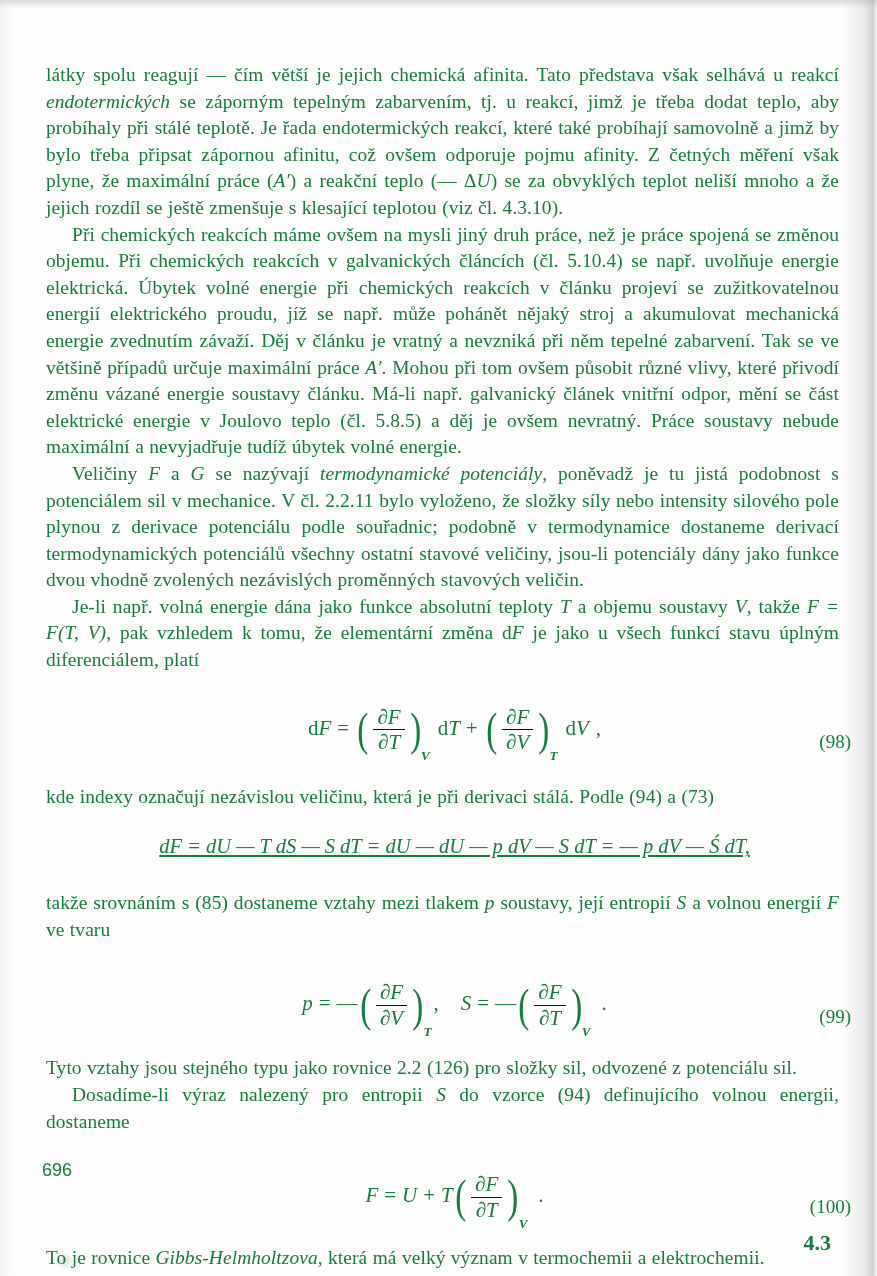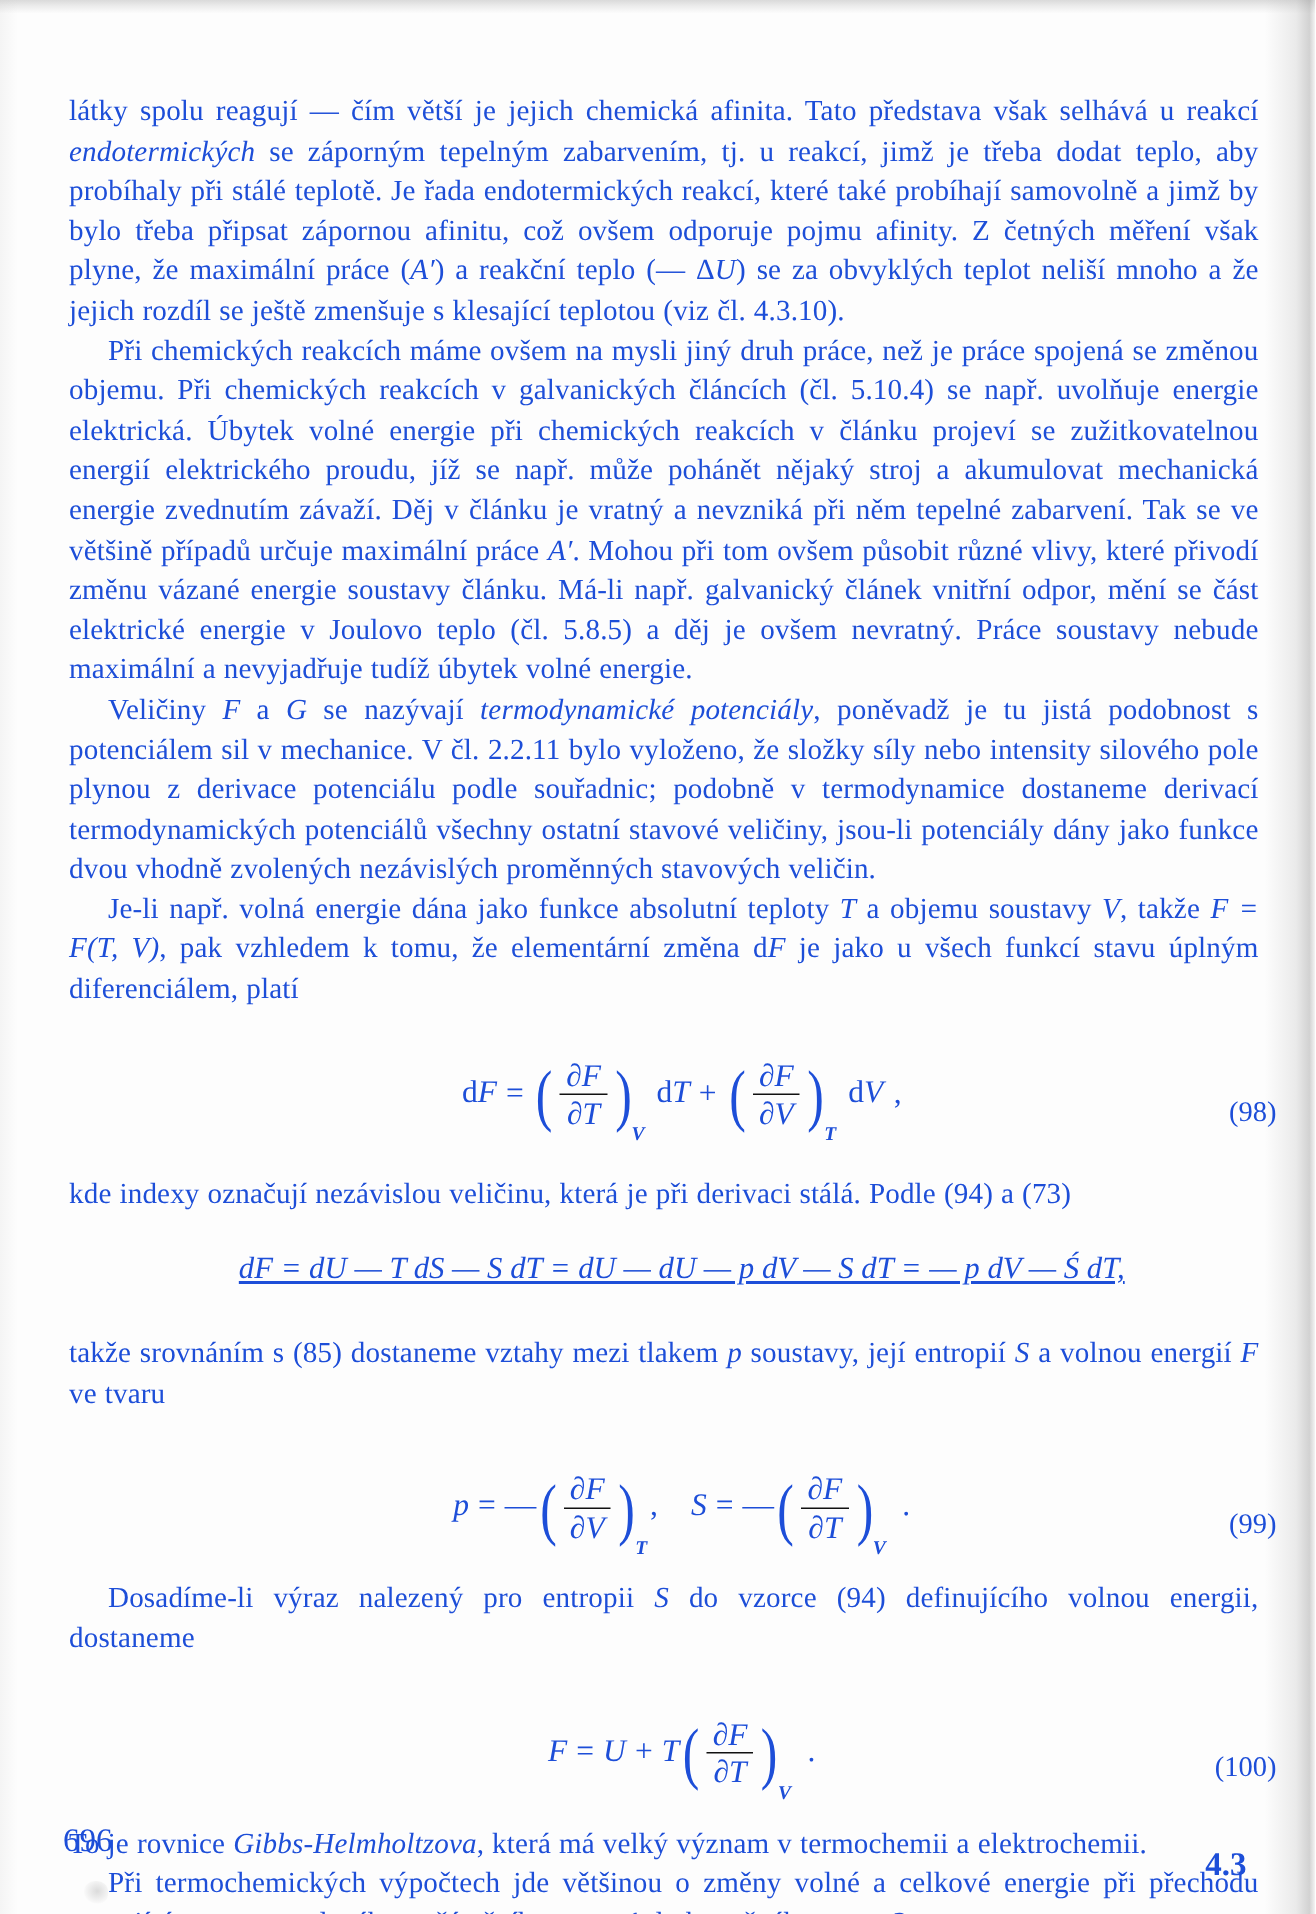--- a/index.html
+++ b/index.html
@@ -7,21 +7,21 @@
     padding: 0;
     background: #ffffff;
   }
   .page {
     position: relative;
     width: 877px;
     height: 1276px;
     background: #fdfdfd;
     overflow: hidden;
     font-family: "Liberation Serif", "DejaVu Serif", serif;
-    color: #1d4ed8;
+    color: #15803d;
   }
   
   .scan-top-band {
     position: absolute;
     top: 0; left: 0;
     width: 877px; height: 9px;
     background: linear-gradient(to bottom, #dadada 0%, #ececec 45%, #fdfdfd 100%);
     pointer-events: none;
   }
   .scan-right-shadow {
@@ -127,23 +127,23 @@
     top: 8px;
     left: -2px;
     font-weight: bold;
   }
   .d-op { font-style: normal; }
 
   
   .folio {
     position: absolute;
     left: 42px;
-    top: 1214px;
-    font-size: 22px;
-    font-family: Liberation Serif, serif;
+    top: 1160px;
+    font-size: 18px;
+    font-family: Liberation Sans, sans-serif;
   }
   .section-marker {
     position: absolute;
     right: 46px;
     top: 1230px;
     font-size: 22px;
     font-weight: bold;
     font-family: Liberation Serif, serif;
     text-align: center;
   }
@@ -182,20 +182,21 @@
 
     <p class="para noindent" style="margin-top:10px;"><span>takže srovnáním s (85) dostaneme vztahy mezi tlakem </span><i class="it">p</i><span> soustavy, její entropií </span><i class="it">S</i><span> a volnou energií </span><i class="it">F</i><span> ve tvaru</span></p>
 
     <div class="eqrow" style="height:86px;">
       <div class="eqbody" style="padding-top:26px;">
         <span class="mathvar">p</span><span class="op">=</span><span>—</span><span class="paren"><span class="pl">(</span><span class="frac"><span class="num">∂F</span><span class="den">∂V</span></span><span class="pr">)</span><span class="sub">T</span></span><span>,</span><span style="display:inline-block;width:22px;"></span><span class="mathvar">S</span><span class="op">=</span><span>—</span><span class="paren"><span class="pl">(</span><span class="frac"><span class="num">∂F</span><span class="den">∂T</span></span><span class="pr">)</span><span class="sub">V</span></span><span style="padding-left:9px;">.</span>
       </div>
       <span class="eqnum" style="top:62px;text-align:right;">(99)</span>
     </div>
 
+    <p class="para noindent" style="margin-top:14px;"><span>Tyto vztahy jsou stejného typu jako rovnice 2.2 (126) pro složky sil, odvozené z potenciálu sil.</span></p>
     <p class="para"><span>Dosadíme-li výraz nalezený pro entropii </span><i class="it">S</i><span> do vzorce (94) definujícího volnou energii, dostaneme</span></p>
 
     <div class="eqrow" style="height:84px;">
       <div class="eqbody" style="padding-top:26px;">
         <span class="mathvar">F</span><span class="op">=</span><span class="mathvar">U</span><span class="op">+</span><span class="mathvar">T</span><span class="paren"><span class="pl">(</span><span class="frac"><span class="num">∂F</span><span class="den">∂T</span></span><span class="pr">)</span><span class="sub">V</span></span><span style="padding-left:9px;">.</span>
       </div>
       <span class="eqnum" style="top:60px;">(100)</span>
     </div>
 
     <p class="para noindent" style="margin-top:14px;"><span>To je rovnice </span><i class="it">Gibbs-Helmholtzova</i><span>, která má velký význam v termochemii a elektrochemii.</span></p>

